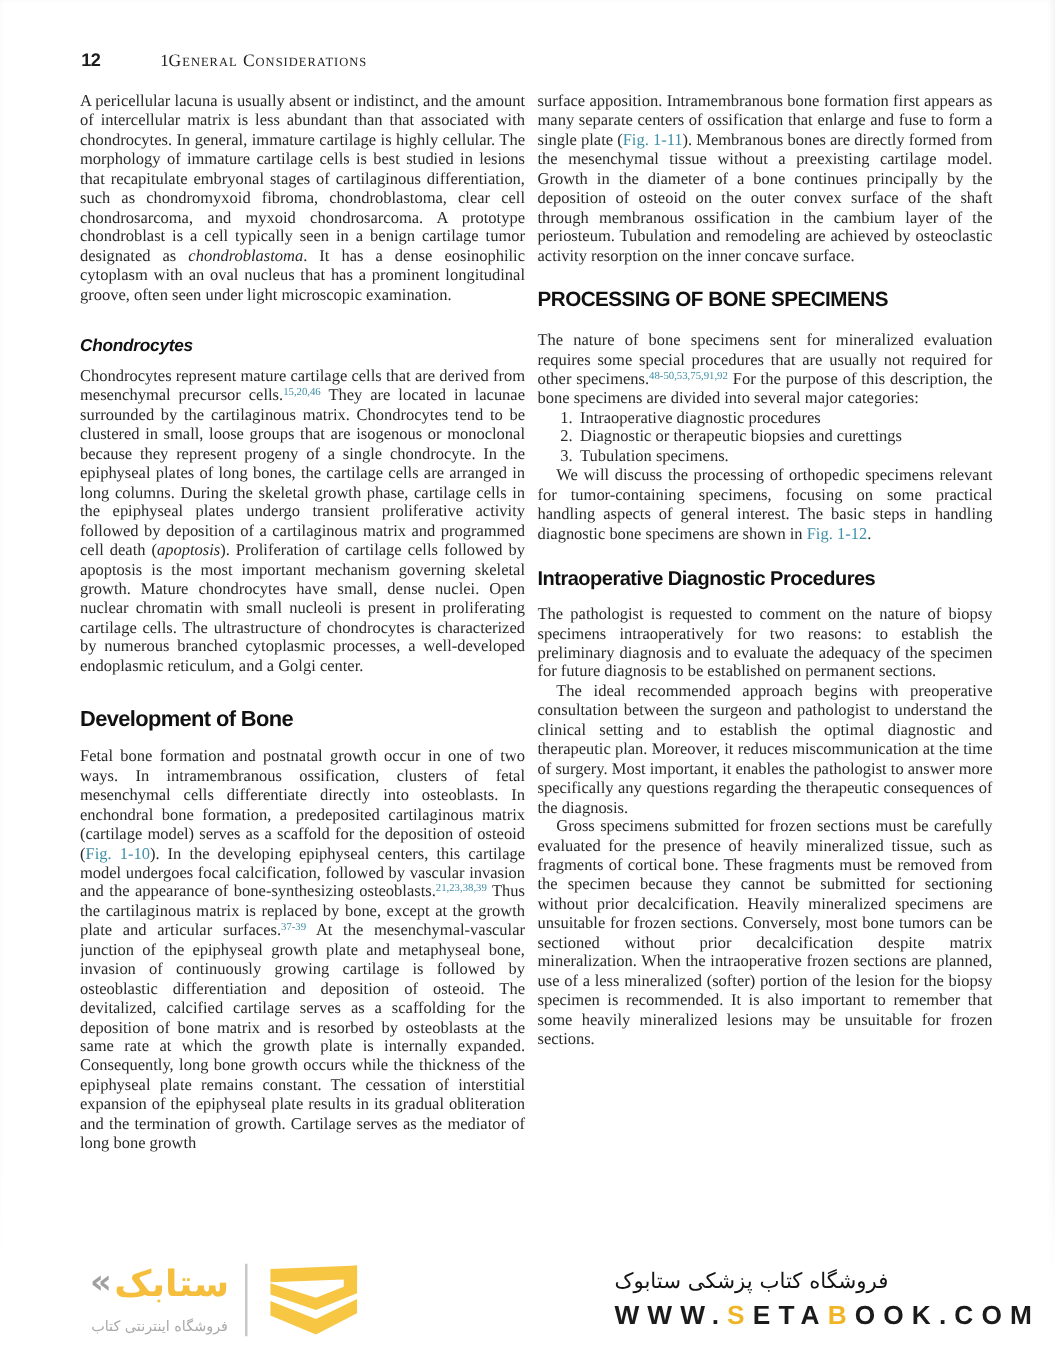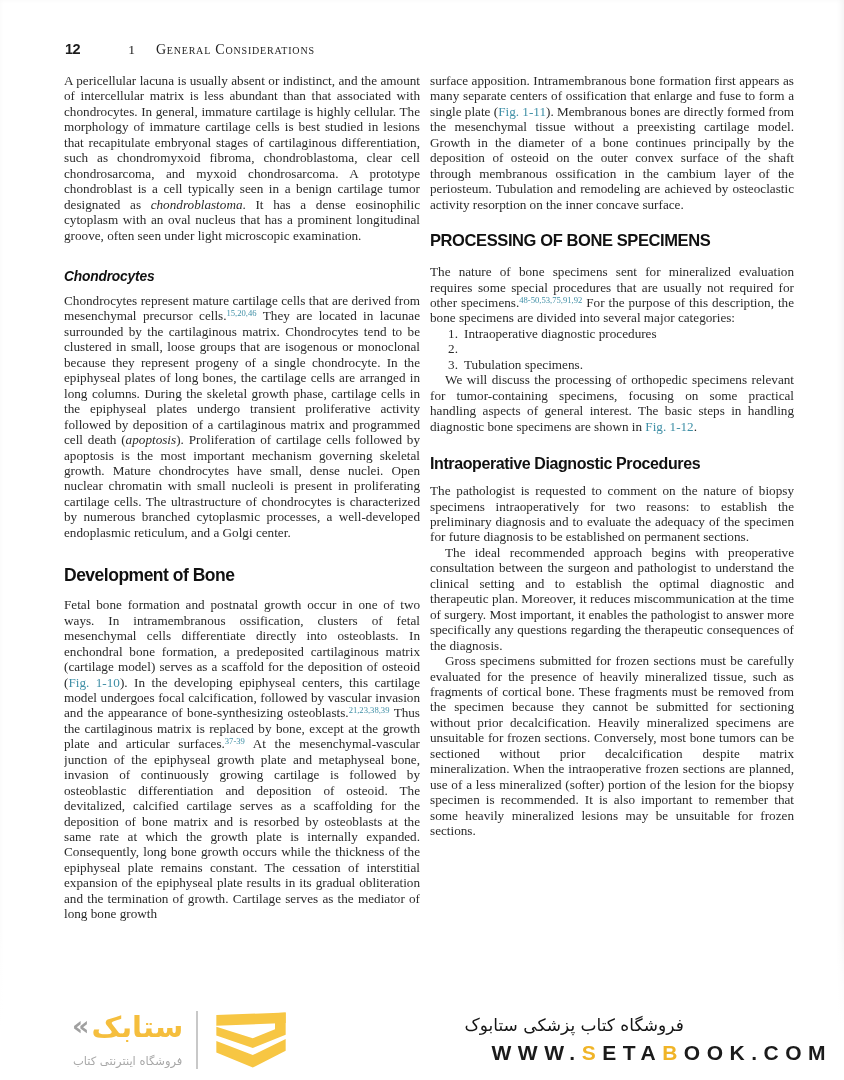--- a/index.html
+++ b/index.html
@@ -6,21 +6,21 @@
   html,body { margin:0; padding:0; background:#ffffff; }
   .page {
     position:relative; width:844px; height:1080px; background:#fff;
     font-family:"Liberation Serif", serif; color:#2a2a2a; overflow:hidden;
     box-shadow: inset -2px -2px 6px rgba(0,0,0,0.06);
   }
   
   .header { position:absolute; top:40px; left:65px; right:58px; white-space:nowrap; }
   .pagenum { font-family:"Liberation Sans", sans-serif; font-weight:700; font-size:14.5px; letter-spacing:-0.5px; color:#1c1c1c; }
   .chapnum { margin-left:48px; font-size:13.5px; color:#222; }
-  .chaptitle { margin-left:21px; font-variant:small-caps; letter-spacing:0.8px; font-size:14px; color:#222; }
+  .chaptitle { margin-left:0; font-variant:small-caps; letter-spacing:0.8px; font-size:14px; color:#222; }
   
   .columns { position:absolute; top:73px; left:64px; display:flex; gap:10px; height:948px; overflow:hidden;justify-content:flex-end; }
   .col { overflow:hidden; }
   .col-left  { width:356px; }
   .col-right { width:364px; }
   p.body { margin:0; text-align:justify; font-size:13.2px; line-height:15.45px; color:#2a2a2a; }
   p.indent { text-indent:15px; }
   .seg-italic { font-style:italic; }
   .seg-link { color:#3f8fa6; }
   .seg-sup { color:#3f8fa6; font-size:8.6px; vertical-align:4px; letter-spacing:0; line-height:0; }
@@ -61,21 +61,21 @@
   .brand-word { display:flex; align-items:center; justify-content:center; direction:ltr; }
   .guillemet { color:#a0a0a0; font-family:"DejaVu Sans", sans-serif; font-weight:700; font-size:27px; margin-right:2px; transform:translateY(-2px); }
   .brand-fa { color:#f5be3d; font-family:"DejaVu Sans", sans-serif; font-weight:700; font-size:29px; line-height:1; }
   .brand-sub { color:#a9a9a9; font-family:"DejaVu Sans", sans-serif; font-size:11.5px; margin-top:11px; }
   .divider { width:2px; height:58px; background:#c8c8c8; }
   .emblem svg { display:block; }
   .site { text-align:left; padding-right:6px; }
   .site-tagline { font-family:"DejaVu Sans", sans-serif; font-size:17px; color:#151515; margin-bottom:6px; }
   .site-url {
     font-family:"Liberation Sans", sans-serif; font-weight:700; font-size:21px;
-    letter-spacing:6.5px; color:#1b1b1b; white-space:nowrap;margin-left:27px;
+    letter-spacing:6.5px; color:#1b1b1b; white-space:nowrap;
   }
   .seg-yellow { color:#f0b427; }
   .seg-dark { color:#1b1b1b; }
 </style>
 </head>
 <body>
 
 <div class="page">
 
   <div class="header">
@@ -95,20 +95,21 @@
       <p class="body"><span class="seg-normal">surface apposition. Intramembranous bone formation first appears as many separate centers of ossification that enlarge and fuse to form a single plate (</span><span class="seg-link">Fig. 1-11</span><span class="seg-normal">). Membranous bones are directly formed from the mesenchymal tissue without a preexisting cartilage model. Growth in the diameter of a bone continues principally by the deposition of osteoid on the outer convex surface of the shaft through membranous ossification in the cambium layer of the periosteum. Tubulation and remodeling are achieved by osteoclastic activity resorption on the inner concave surface.</span></p>
       <h2 class="h-caps">PROCESSING OF BONE SPECIMENS</h2>
       <p class="body"><span class="seg-normal">The nature of bone specimens sent for mineralized evaluation requires some special procedures that are usually not required for other specimens.</span><sup class="seg-sup">48-50,53,75,91,92</sup><span class="seg-normal"> For the purpose of this description, the bone specimens are divided into several major categories:</span></p>
       <div class="list">
         <div class="list-item">
           <span class="li-num">1.</span>
           <span>Intraoperative diagnostic procedures</span>
         </div>
         <div class="list-item">
           <span class="li-num">2.</span>
+          <span>Diagnostic or therapeutic biopsies and curettings</span>
         </div>
         <div class="list-item">
           <span class="li-num">3.</span>
           <span>Tubulation specimens.</span>
         </div>
       </div>
       <p class="body indent"><span class="seg-normal">We will discuss the processing of orthopedic specimens relevant for tumor-containing specimens, focusing on some practical handling aspects of general interest. The basic steps in handling diagnostic bone specimens are shown in </span><span class="seg-link">Fig. 1-12</span><span class="seg-normal">.</span></p>
       <h2 class="h-sub2">Intraoperative Diagnostic Procedures</h2>
       <p class="body">The pathologist is requested to comment on the nature of biopsy specimens intraoperatively for two reasons: to establish the preliminary diagnosis and to evaluate the adequacy of the specimen for future diagnosis to be established on permanent sections.</p>
       <p class="body indent">The ideal recommended approach begins with preoperative consultation between the surgeon and pathologist to understand the clinical setting and to establish the optimal diagnostic and therapeutic plan. Moreover, it reduces miscommunication at the time of surgery. Most important, it enables the pathologist to answer more specifically any questions regarding the therapeutic consequences of the diagnosis.</p>

